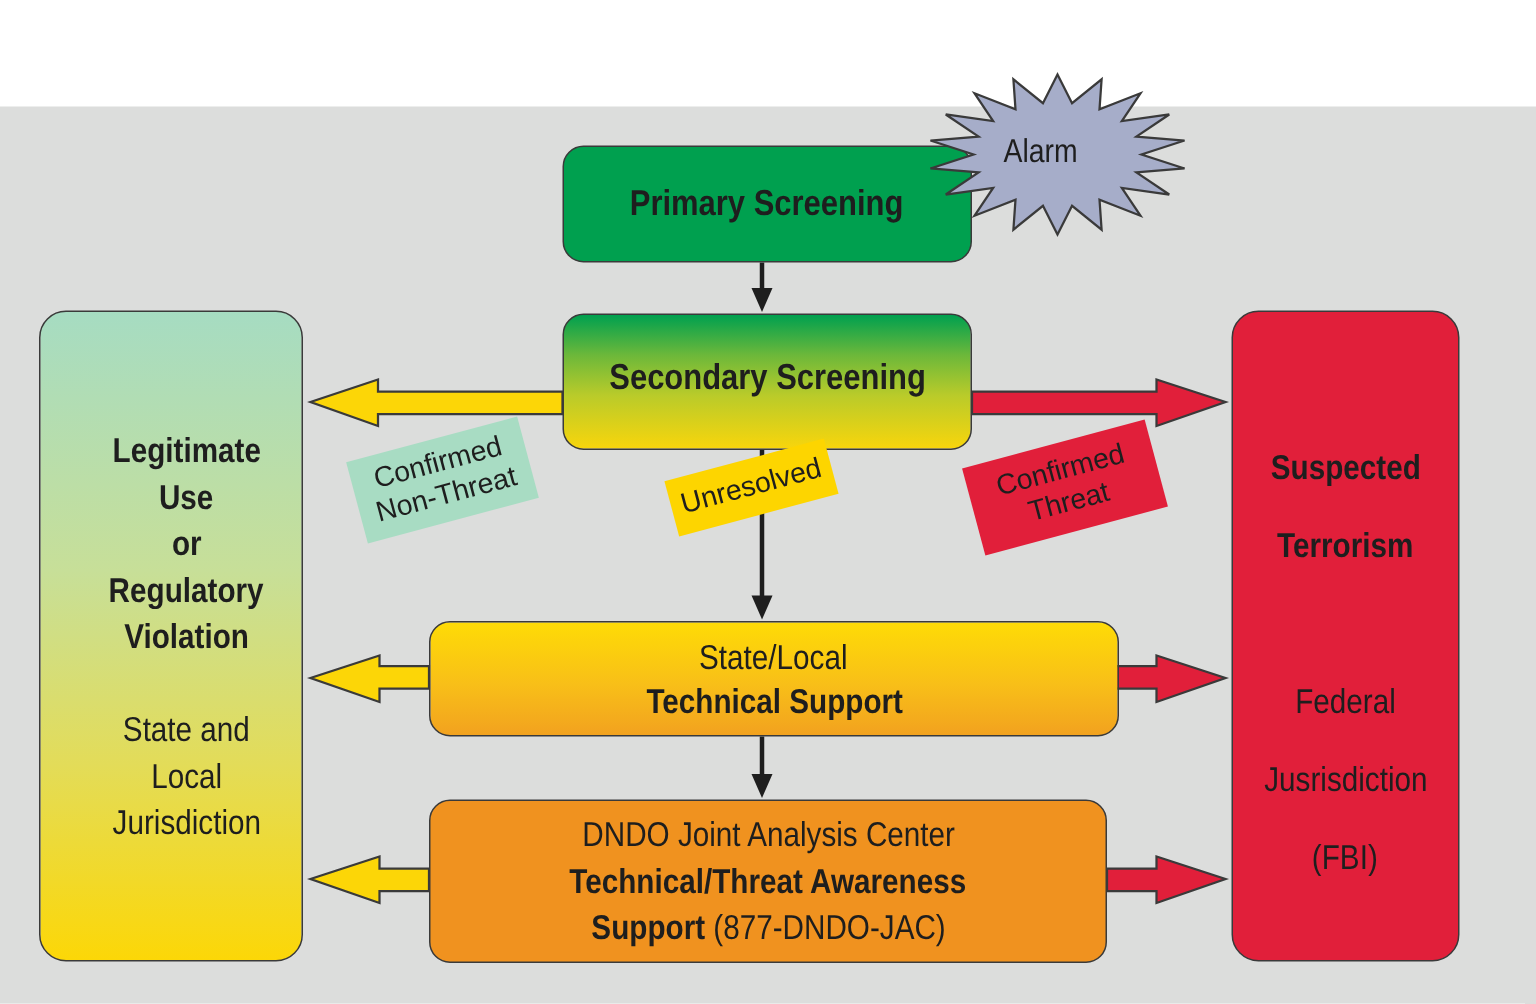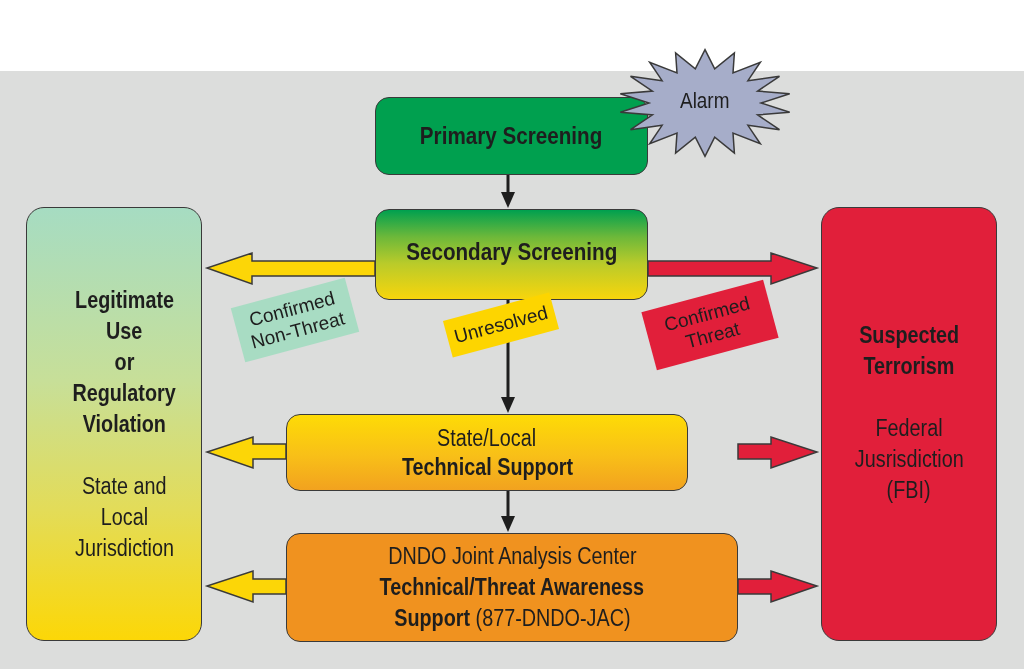--- a/index.html
+++ b/index.html
@@ -29,26 +29,26 @@
     left: 375px; top: 209px; width: 273px; height: 91px;
     background: linear-gradient(#00a04f 0%, #6cb83a 30%, #b9cb2a 60%, #f8d50c 100%);
     font-size: 24px; padding-bottom: 6px; text-align: right;
   }
   #box-left {
     left: 26px; top: 207px; width: 176px; height: 434px;
     background: linear-gradient(#a6dcc2 0%, #c7df98 40%, #e3dc58 70%, #fcd707 100%);
     font-size: 23px; line-height: 31px; border-radius: 18px; padding-left: 21px;
   }
   #box-right {
-    left: 821px; top: 207px; width: 176px; height: 434px;
+    left: 821px; top: 207px; width: 152px; height: 434px;
     background: #e11f3a; font-size: 23px; line-height: 31px; border-radius: 18px;
-    justify-content: flex-start; padding-top: 112px;
+    justify-content: flex-start; padding-top: 88px; gap: 21px;
   }
   #box-state {
-    left: 286px; top: 414px; width: 402px; height: 77px;
+    left: 286px; top: 414px; width: 460px; height: 77px;
     background: linear-gradient(#fedb06 0%, #f8bf18 55%, #f2a21f 100%);
     font-size: 23px; line-height: 29px;
   }
   #box-dndo {
     left: 286px; top: 533px; width: 452px; height: 109px;
     background: #f0921f; font-size: 23px; line-height: 31px; text-align: center;
   }
   .gap { height: 31px; }
   .label {
     position: absolute; font-size: 19px; line-height: 22px; color: #1e1e1e;
@@ -60,21 +60,21 @@
   }
   #label-unresolved {
     left: 446px; top: 306px; width: 110px; height: 38px; padding-top: 8px;
     background: #fdd500; transform: rotate(-15deg);
   }
   #label-threat {
     left: 647px; top: 295px; width: 126px; height: 60px; padding-top: 8px;
     background: #e11f3a; transform: rotate(-15deg);
   }
   #alarm-text {
-    position: absolute; left: 665px; top: 88px; width: 80px; text-align: center;
+    position: absolute; left: 665px; top: 88px; width: 80px; text-align: left;
     font-size: 22px; color: #1e1e1e;
   }
 </style>
 </head>
 <body>
 
 <div class="panel"></div>
 
 <svg class="diagram" viewBox="0 0 1024 669">
 

